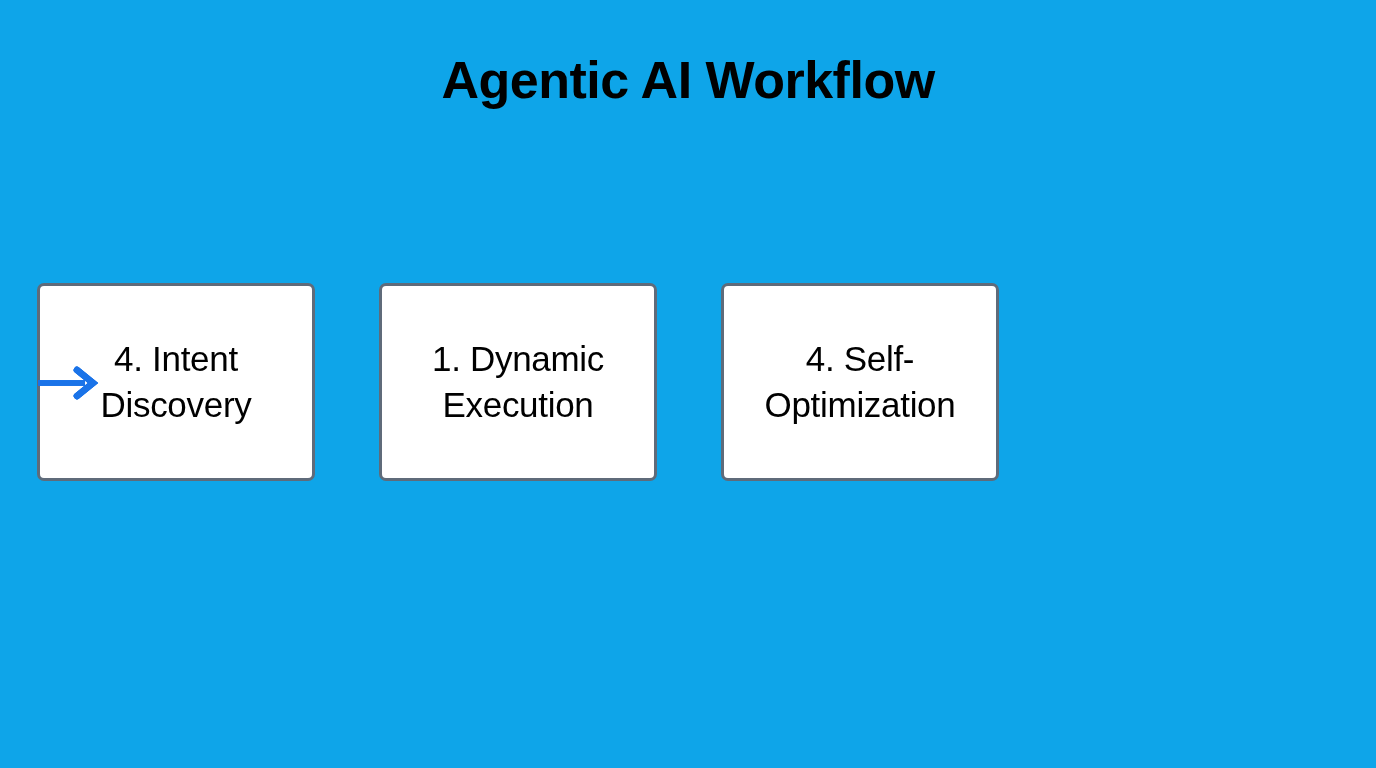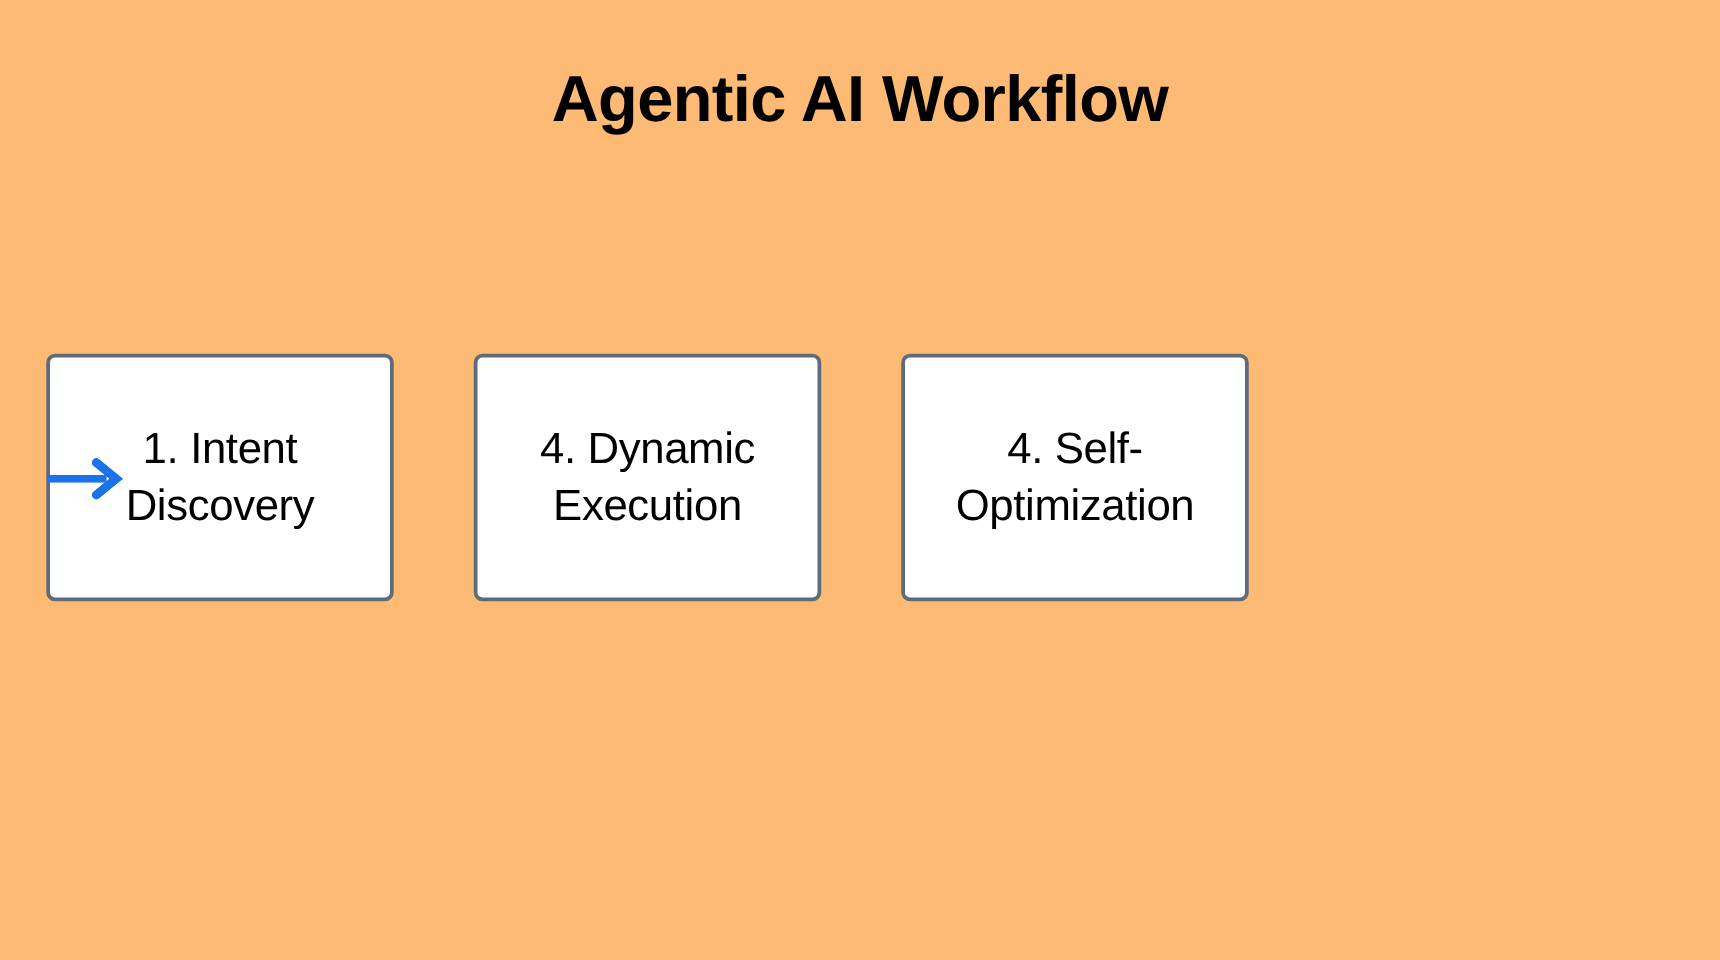--- a/index.html
+++ b/index.html
@@ -10,21 +10,21 @@
     width: 1376px;
     height: 768px;
     background: #ffffff;
     font-family: "Liberation Sans", sans-serif;
     overflow: hidden;
   }
   #canvas {
     position: relative;
     width: 1376px;
     height: 768px;
-    background: #fdba74;
+    background: #0ea5e9;
   }
   #diagram-title {
     position: absolute;
     left: 0;
     top: 52px;
     width: 1376px;
     text-align: center;
     font-size: 52px;
     font-weight: 700;
     letter-spacing: -0.5px;
@@ -84,26 +84,26 @@
 </head>
 <body>
 
 <div id="canvas">
 
   <div id="diagram-title">Agentic AI Workflow</div>
 
   <div id="flow-row">
 
     <div class="node-box">
-      <div class="node-label">1. Intent Discovery</div>
+      <div class="node-label">4. Intent Discovery</div>
     </div>
 
 
     <div class="node-box">
-      <div class="node-label">4. Dynamic Execution</div>
+      <div class="node-label">1. Dynamic Execution</div>
     </div>
 
     <div class="node-box">
       <div class="node-label">4. Self-Optimization</div>
     </div>
 
     <div class="flow-arrow">
       <svg viewBox="0 0 62 32" xmlns="http://www.w3.org/2000/svg" aria-hidden="true">
         <line x1="1" y1="16" x2="48" y2="16" stroke="#1a73e8" stroke-width="5.5" stroke-linecap="butt"></line>
         <polyline points="40,3 56,16 40,29" fill="none" stroke="#1a73e8" stroke-width="6.5" stroke-linecap="round" stroke-linejoin="miter"></polyline>

